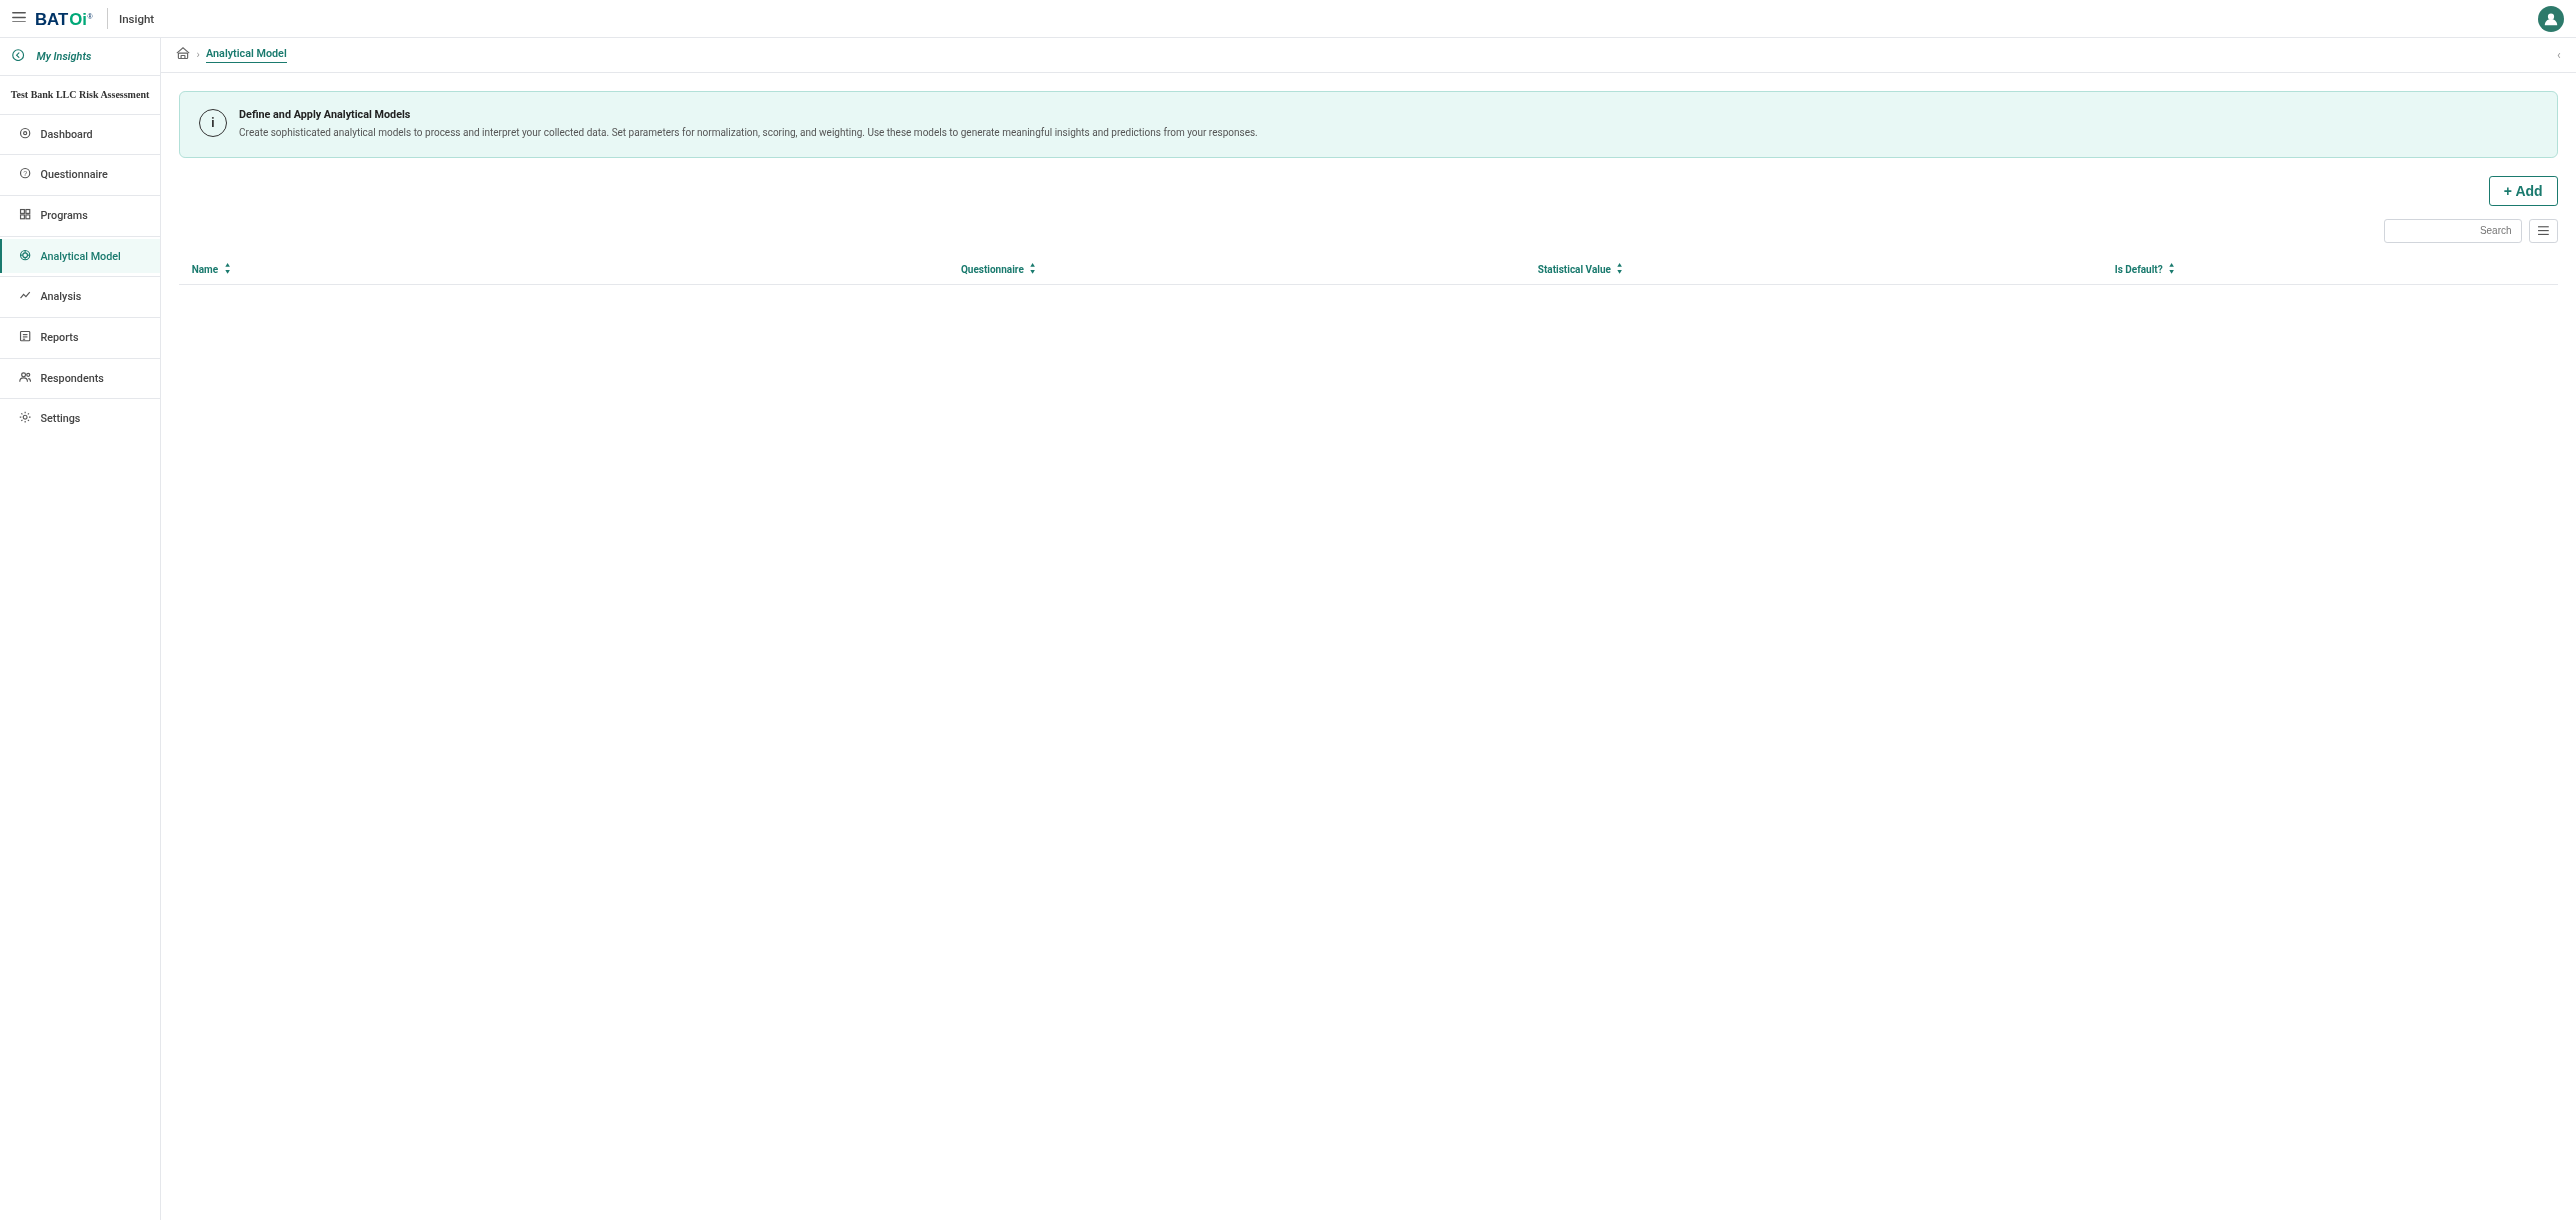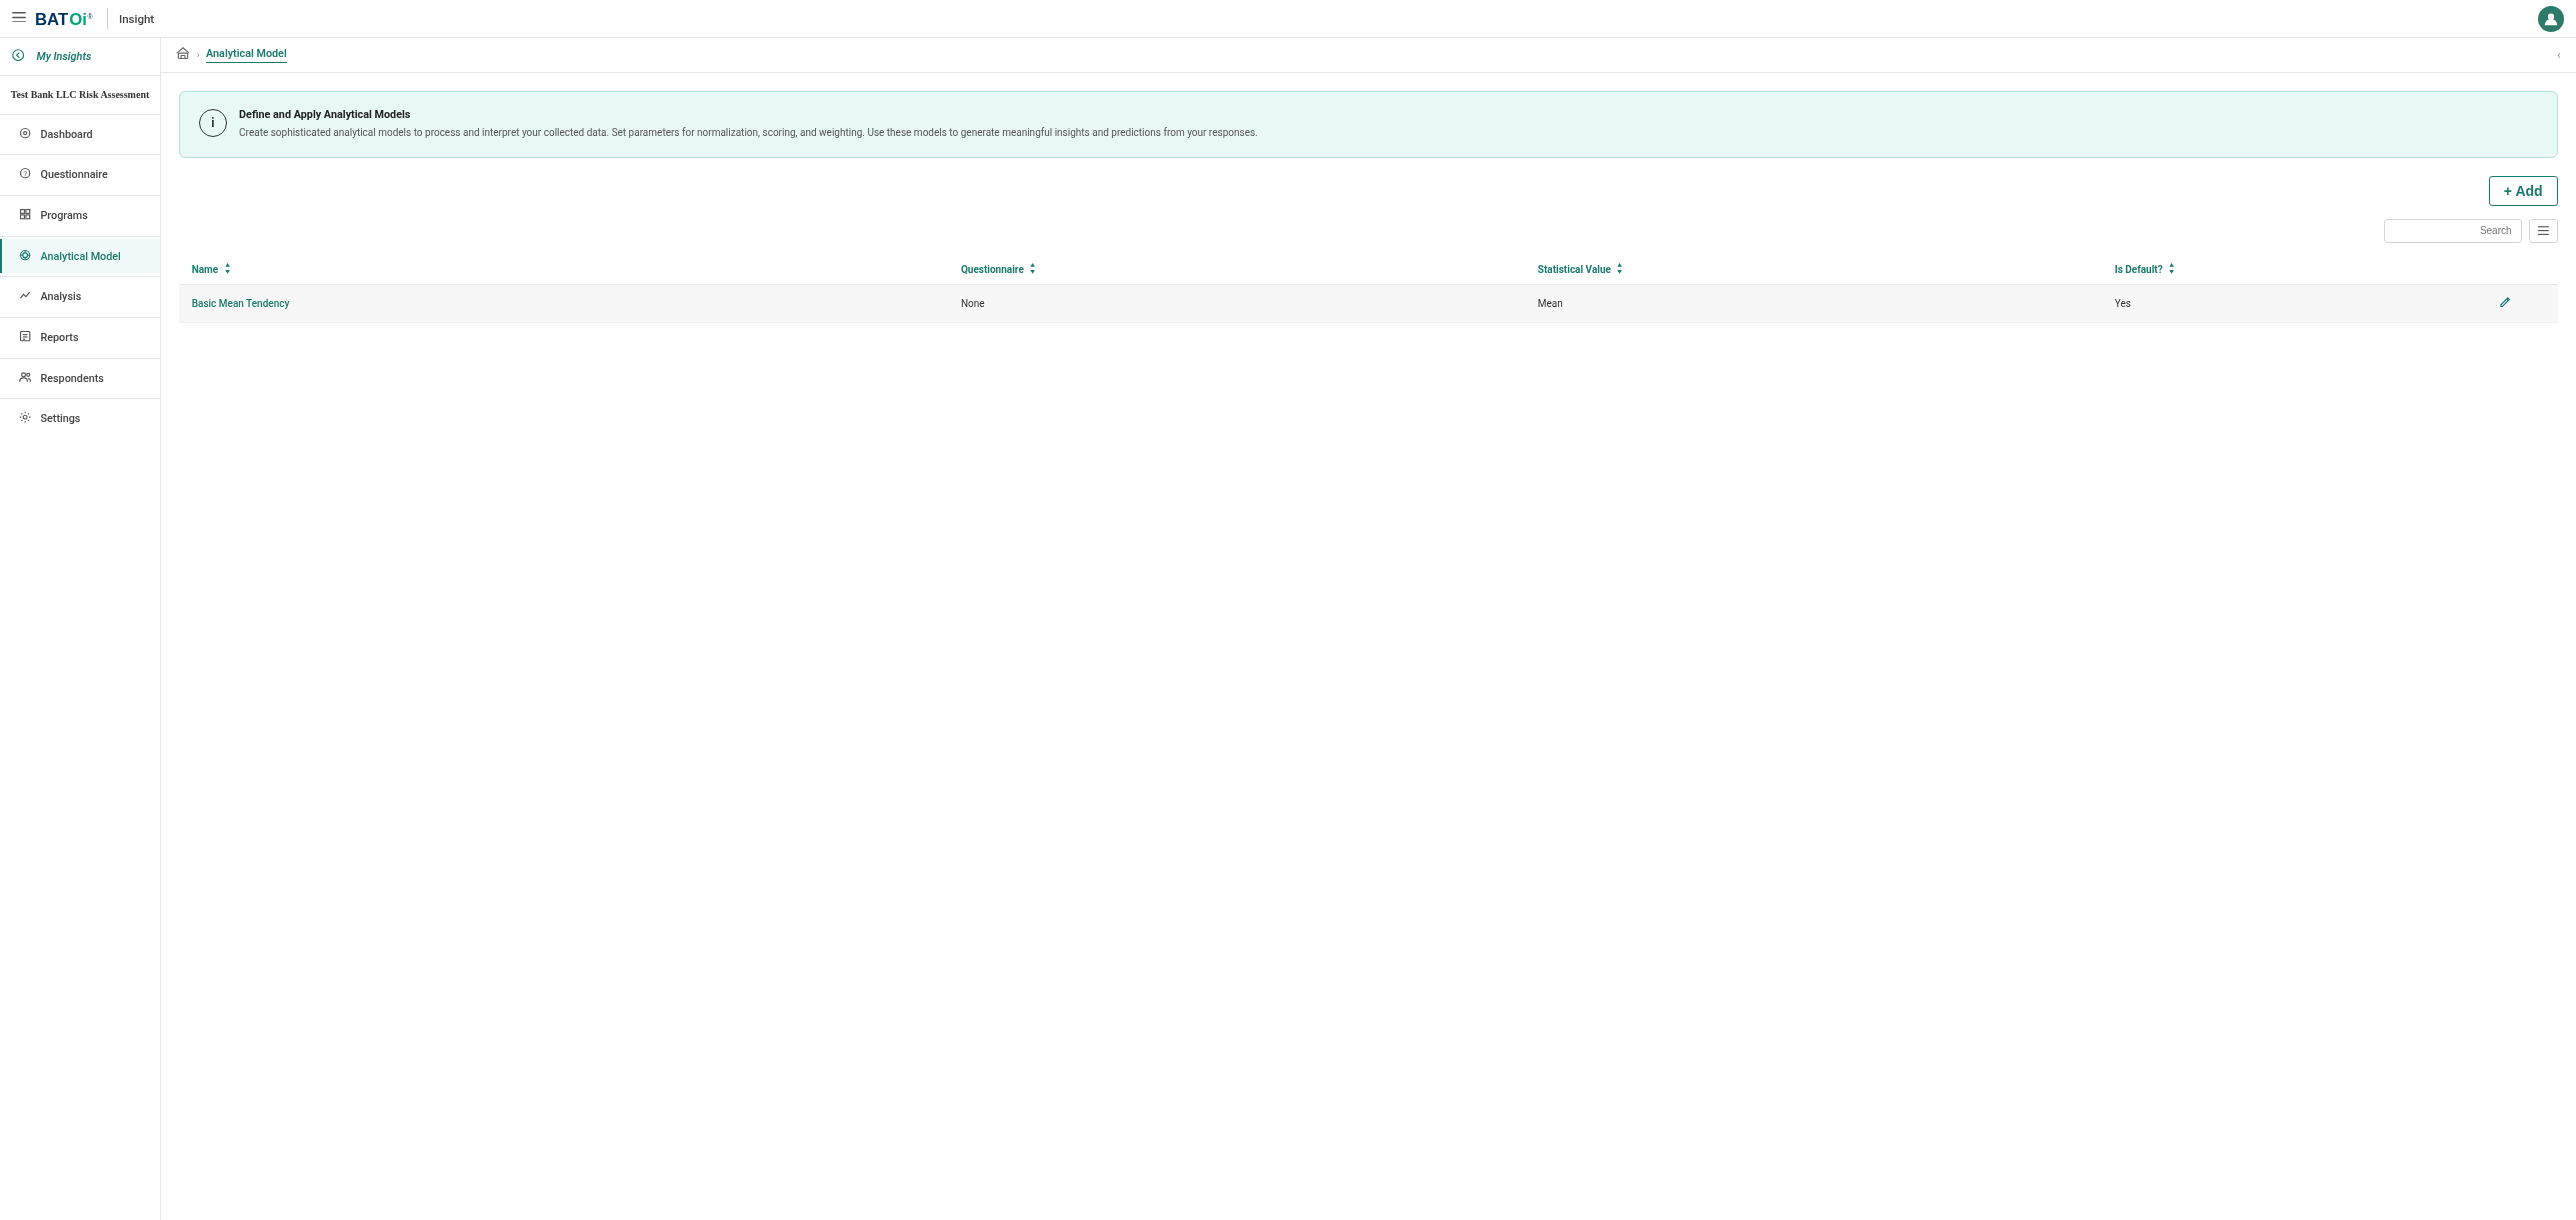--- a/index.html
+++ b/index.html
@@ -428,29 +428,17 @@
             <span class="sort-icon">
               <svg width="9.2" height="10.8" viewBox="0 0 12 14" fill="#1a7a6e">
                 <path d="M6 0l3 5H3z"></path>
                 <path d="M6 14L3 9h6z"></path>
               </svg>
             </span>
           </div>
           <div class="th"></div>
         </div>
 
-        <div class="table-row">
-          <div class="td link">Basic Mean Tendency</div>
-          <div class="td">None</div>
-          <div class="td">Mean</div>
-          <div class="td">Yes</div>
-          <div class="td edit-icon">
-            <svg width="12.3" height="12.3" viewBox="0 0 16 16" fill="none" stroke="#1a7a6e" stroke-width="1.5">
-              <path d="M11.5 2.5l2 2-9 9H2.5v-2l9-9z"></path>
-              <path d="M10 4l2 2"></path>
-            </svg>
-          </div>
-        </div>
       </div>
     </div>
   </main>
 </div>
 
 
 </body></html>

